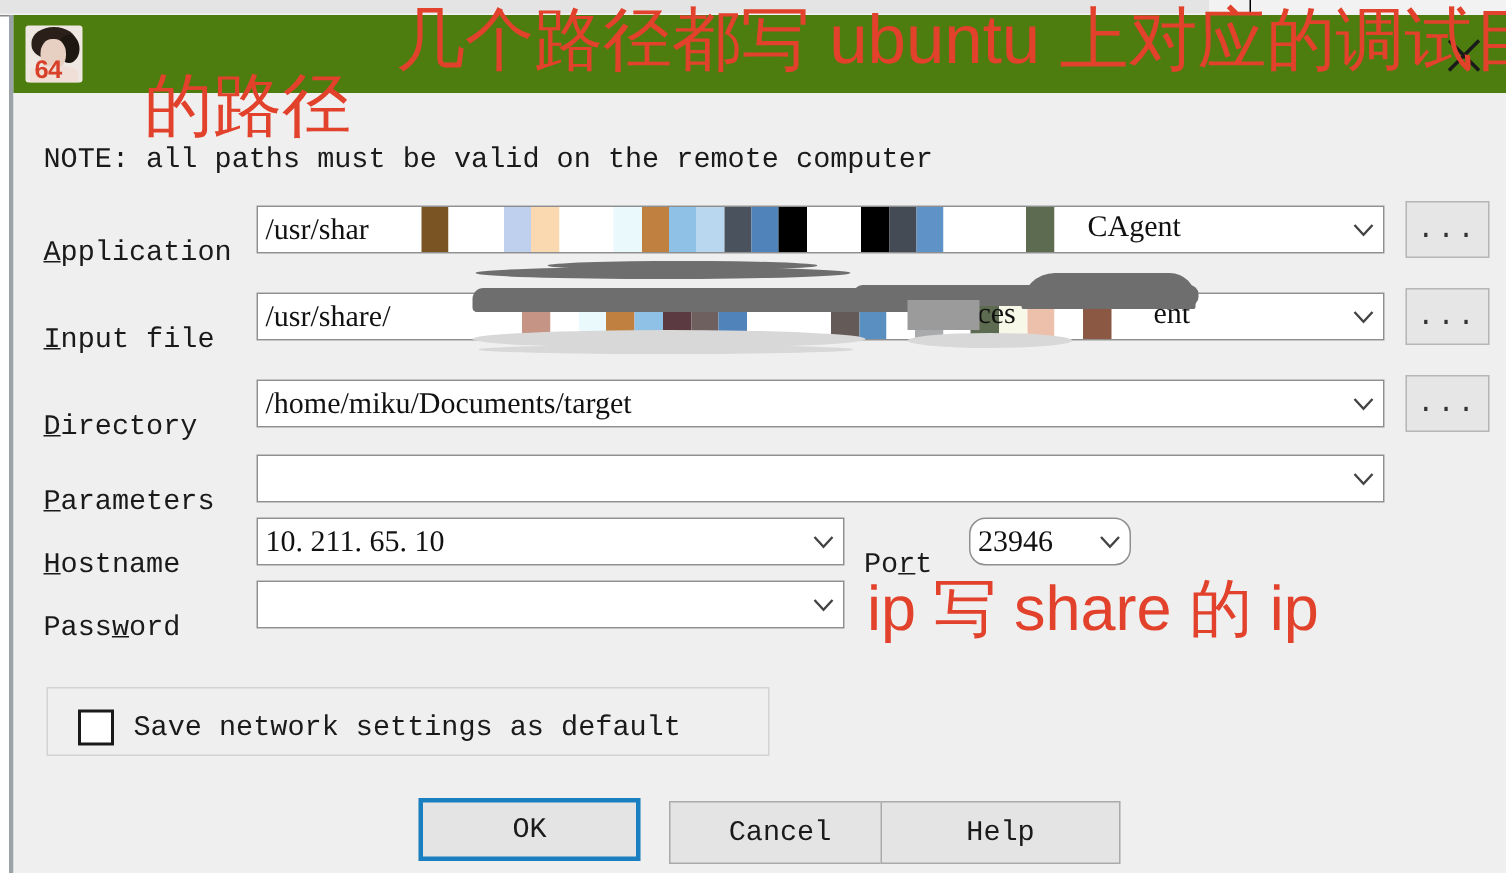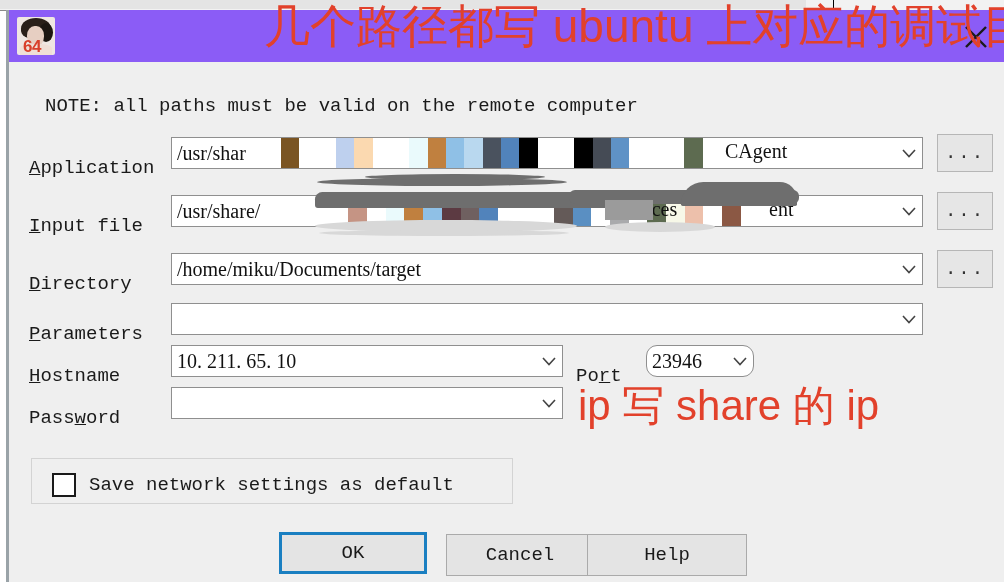--- a/index.html
+++ b/index.html
@@ -42,21 +42,21 @@
     background: #efefef;
     border-left: 3px solid #9aa3a8;
     box-sizing: border-box;
   }
 
   
   .titlebar {
     position: absolute;
     left: 0; top: 0;
     width: 995px; height: 52px;
-    background: #8b5cf6;
+    background: #4d7c0f;
     box-sizing: border-box;
   }
   .title-avatar {
     position: absolute;
     left: 8px; top: 7px;
     width: 38px; height: 38px;
     border-radius: 2px;
     overflow: hidden;
     background: #efe7e2;
   }
@@ -112,21 +112,21 @@
   
   .body-area {
     position: absolute;
     left: 0; top: 52px;
     width: 995px; height: 520px;
     background: #efefef;
   }
 
   .note {
     position: absolute;
-    left: 36px; top: 33px;
+    left: 20px; top: 33px;
     font-family: "Liberation Mono", "DejaVu Sans Mono", monospace;
     font-size: 19px;
     color: #1a1a1a;
     white-space: nowrap;
     text-align: center;
   }
 
   
   .row { position: absolute; left: 0; height: 32px; }
   .label {
@@ -443,15 +443,16 @@
       </div>
 
       <div class="btn primary" style="left:270px; top:470px; width:148px;">OK</div>
       <div class="btn" style="left:437px; top:472px; width:148px;">Cancel</div>
       <div class="btn" style="left:578px; top:472px; width:160px;">Help</div>
 
     </div>
   </div>
 
   <div class="annot annot-top1">几个路径都写 ubuntu 上对应的调试目标</div>
+  <div class="annot annot-top2">的路径</div>
   <div class="annot annot-ip">ip 写 share 的 ip</div>
 
 </div>
 
 </body></html>

